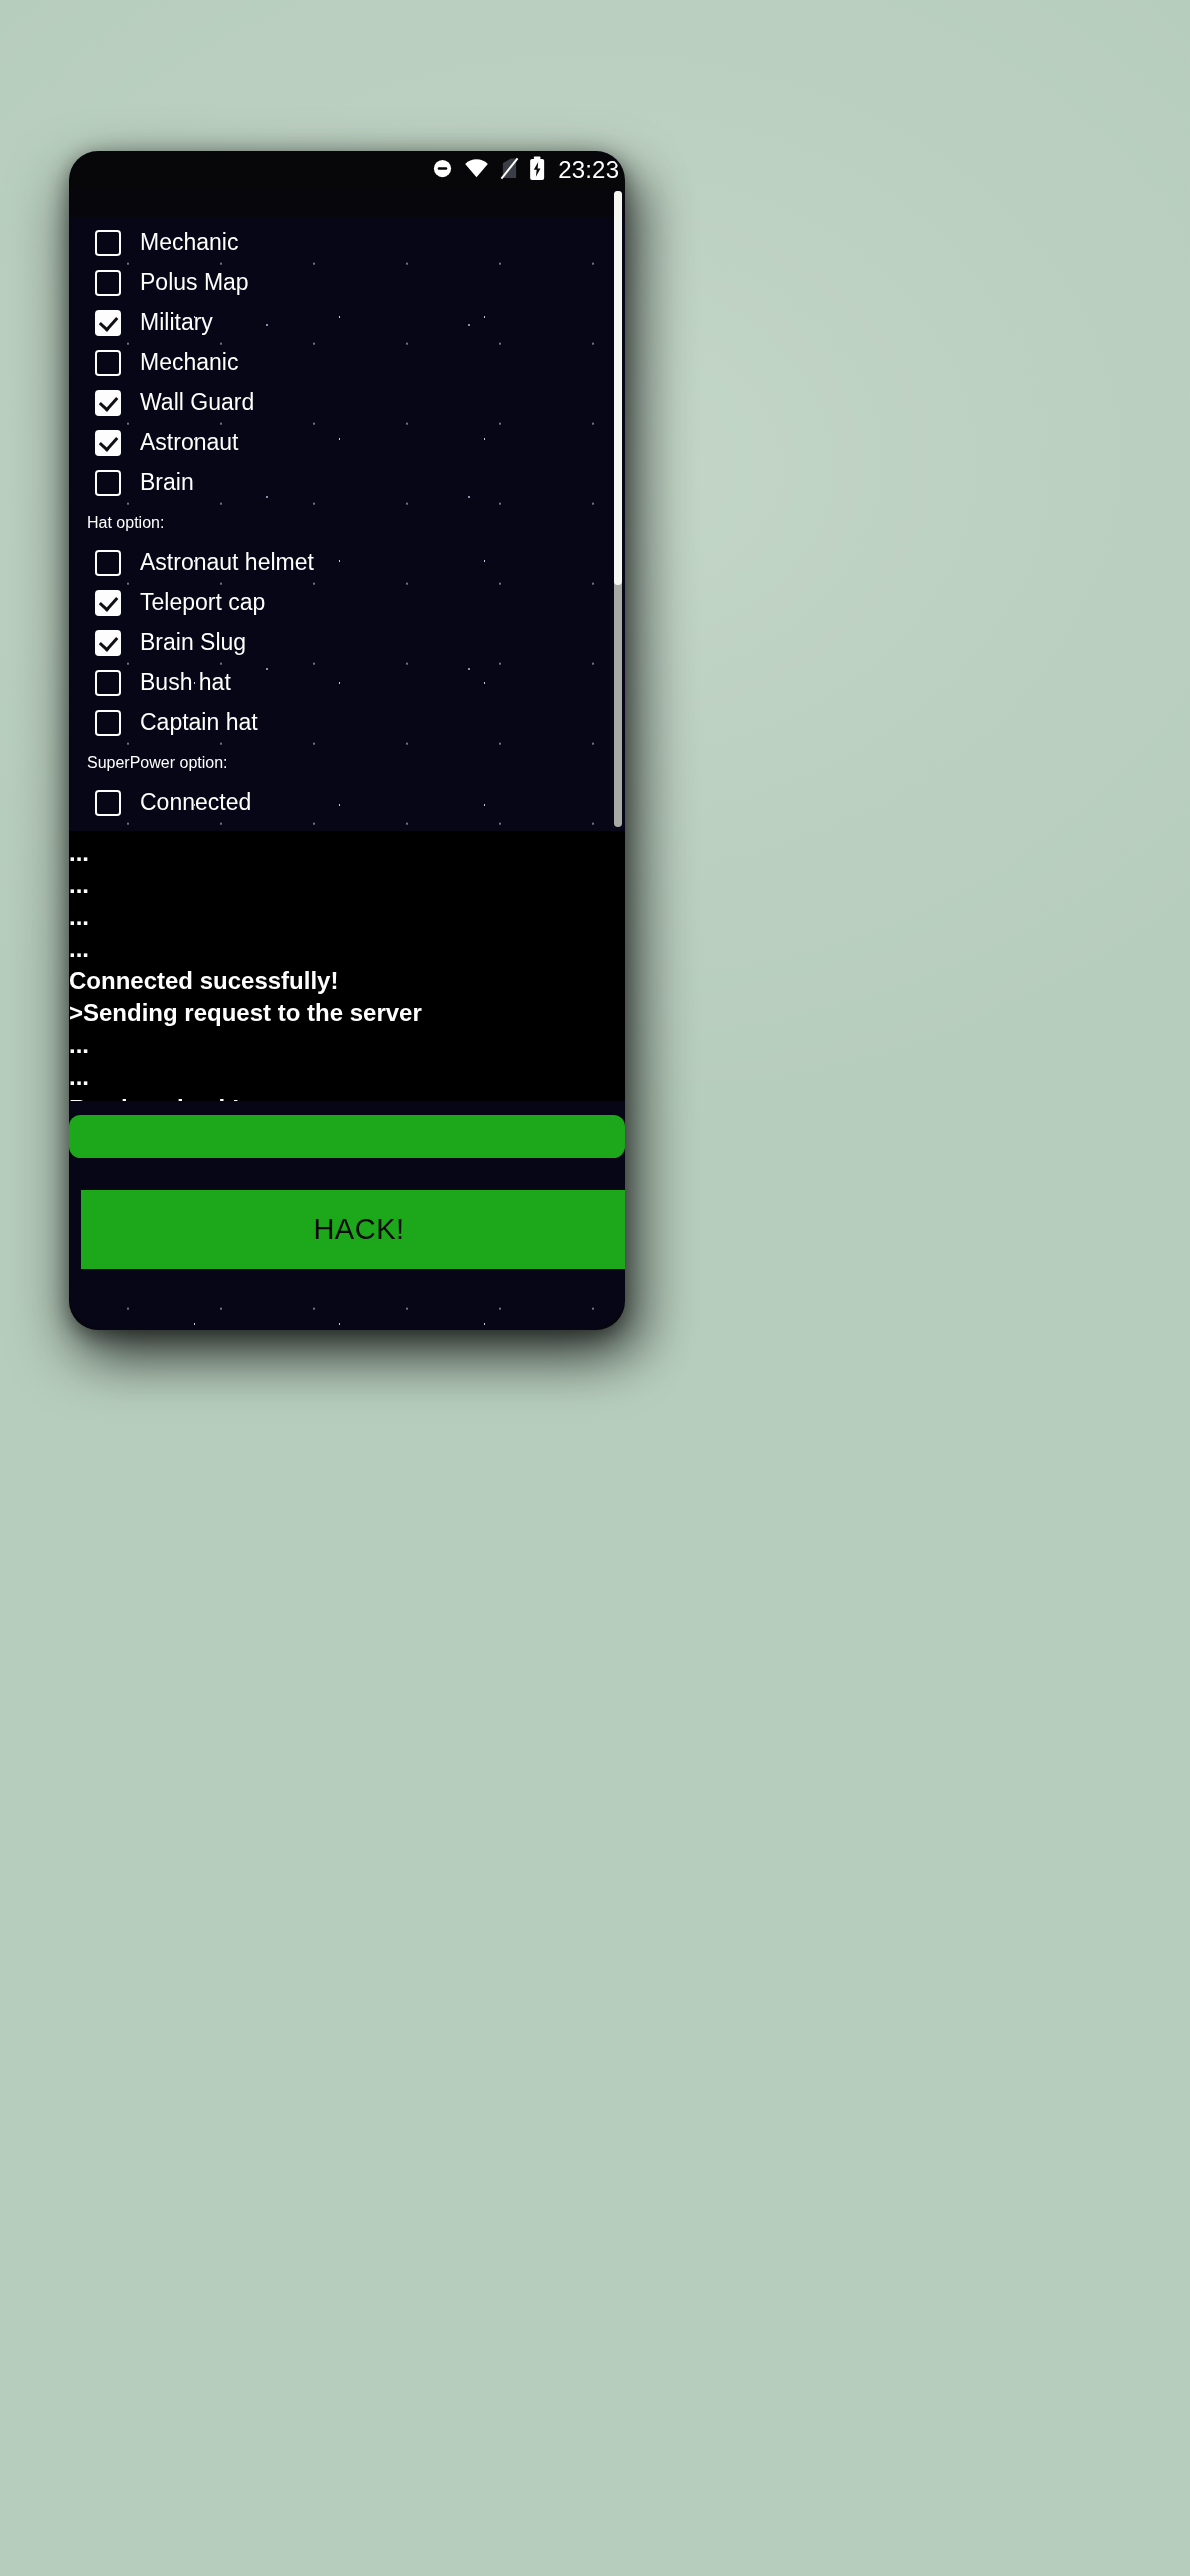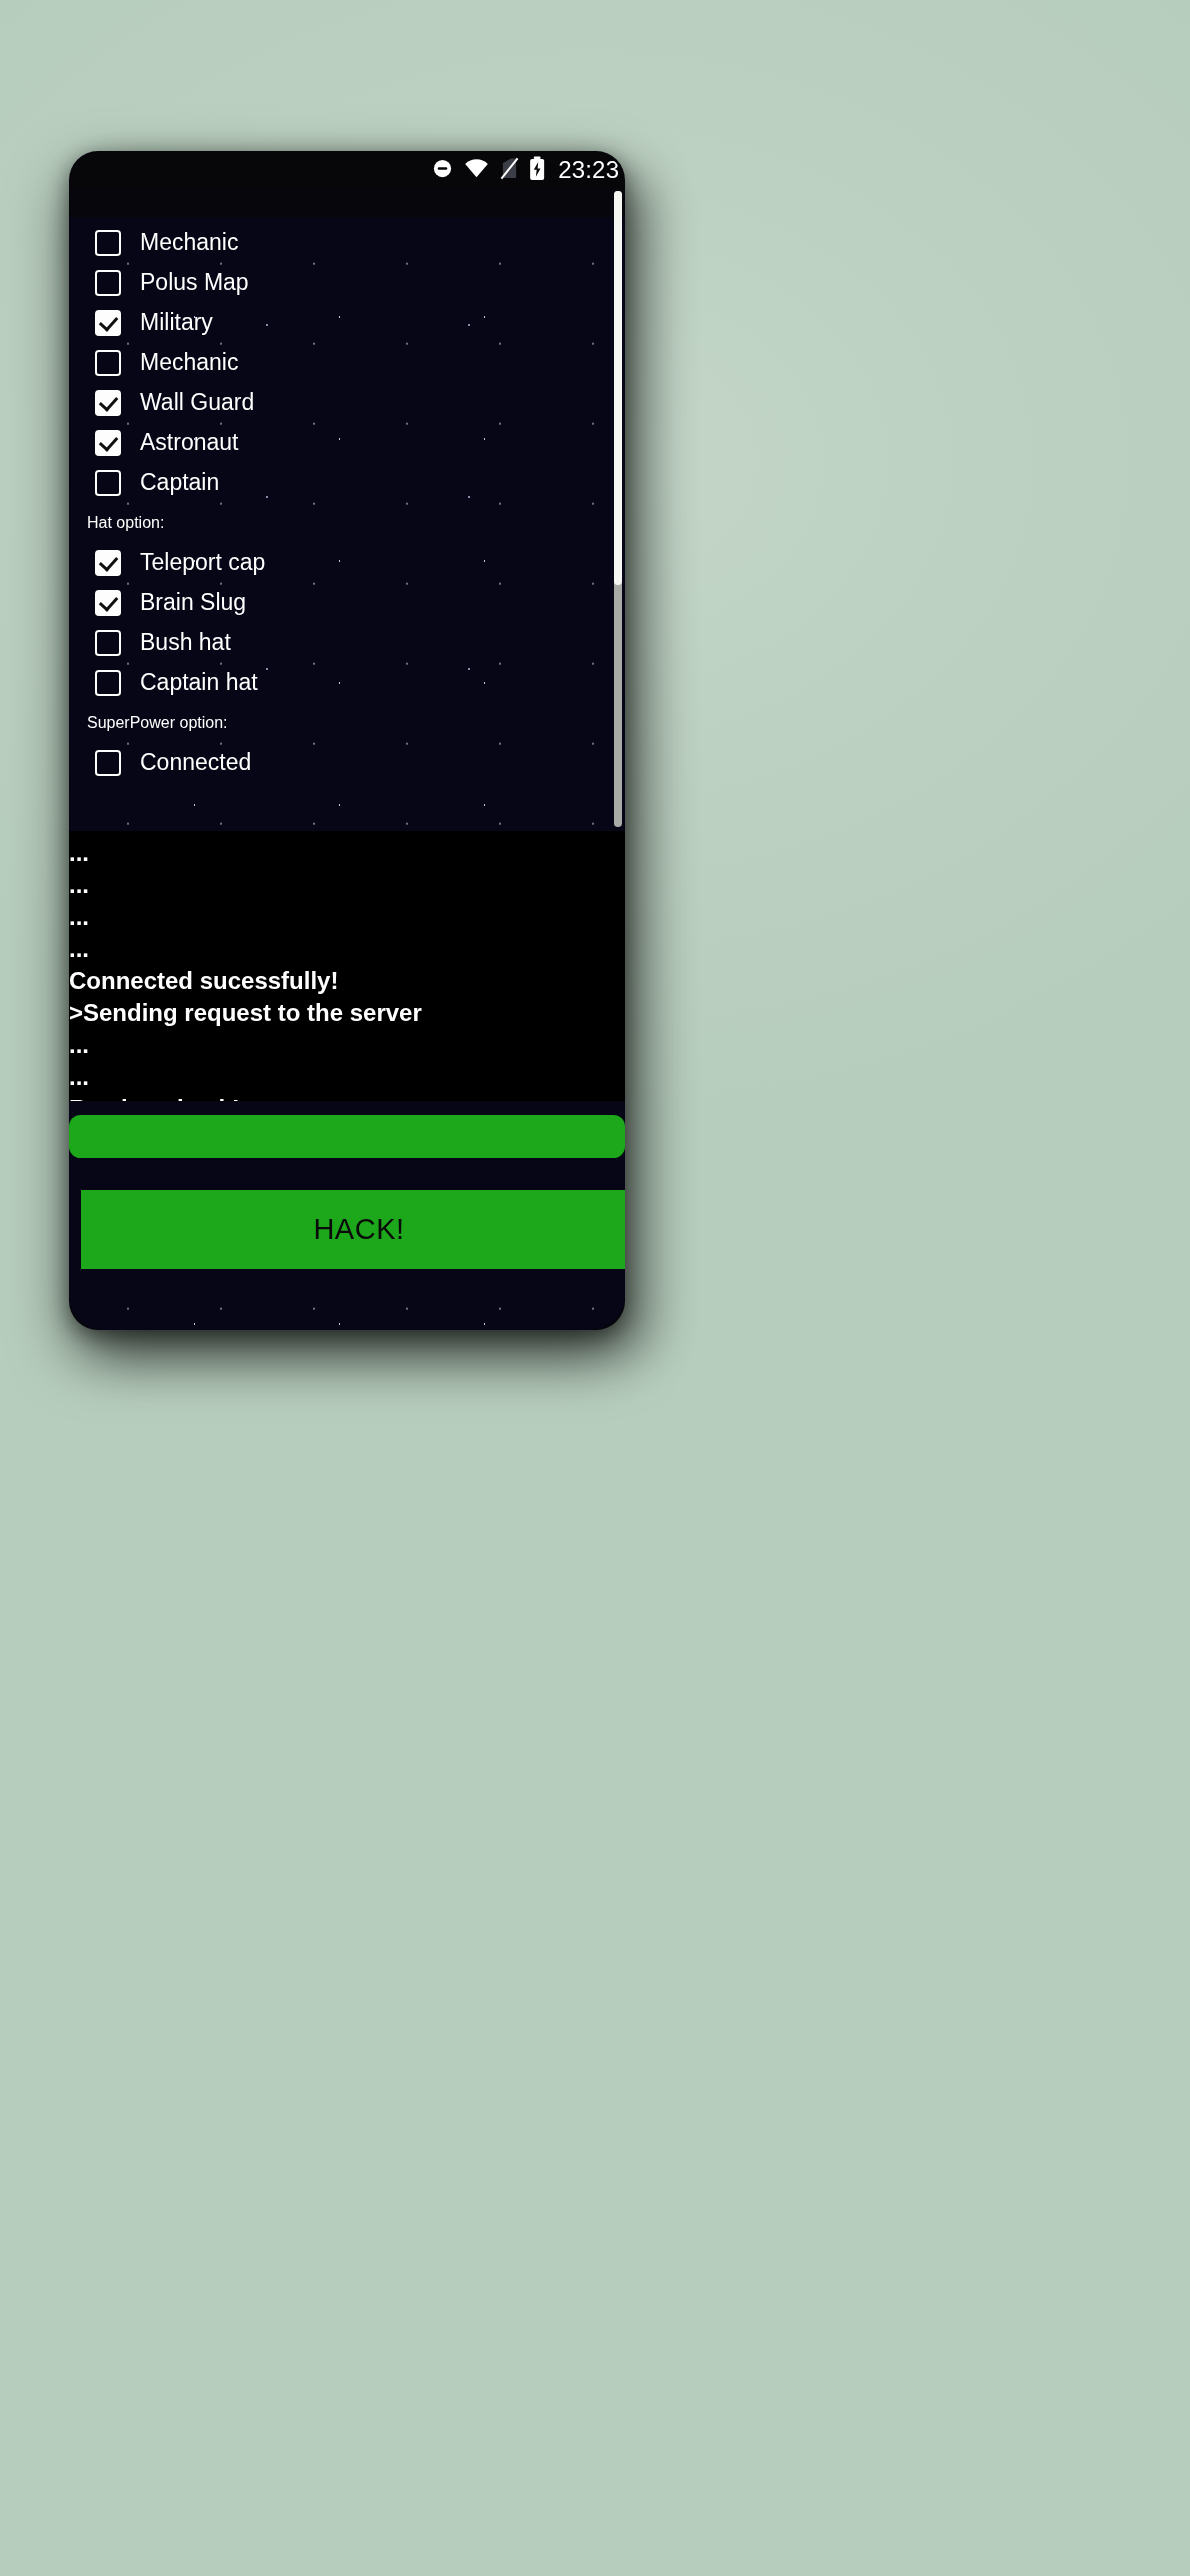--- a/index.html
+++ b/index.html
@@ -291,23 +291,27 @@
           <div class="opt-row">
             <span class="cb checked"></span>
             <span class="opt-label">Wall Guard</span>
           </div>
           <div class="opt-row">
             <span class="cb checked"></span>
             <span class="opt-label">Astronaut</span>
           </div>
           <div class="opt-row">
             <span class="cb unchecked"></span>
-            <span class="opt-label">Captain</span>
+            <span class="opt-label">Brain</span>
           </div>
           <div class="sec-head">Hat option:</div>
+          <div class="opt-row">
+            <span class="cb unchecked"></span>
+            <span class="opt-label">Astronaut helmet</span>
+          </div>
           <div class="opt-row">
             <span class="cb checked"></span>
             <span class="opt-label">Teleport cap</span>
           </div>
           <div class="opt-row">
             <span class="cb checked"></span>
             <span class="opt-label">Brain Slug</span>
           </div>
           <div class="opt-row">
             <span class="cb unchecked"></span>

